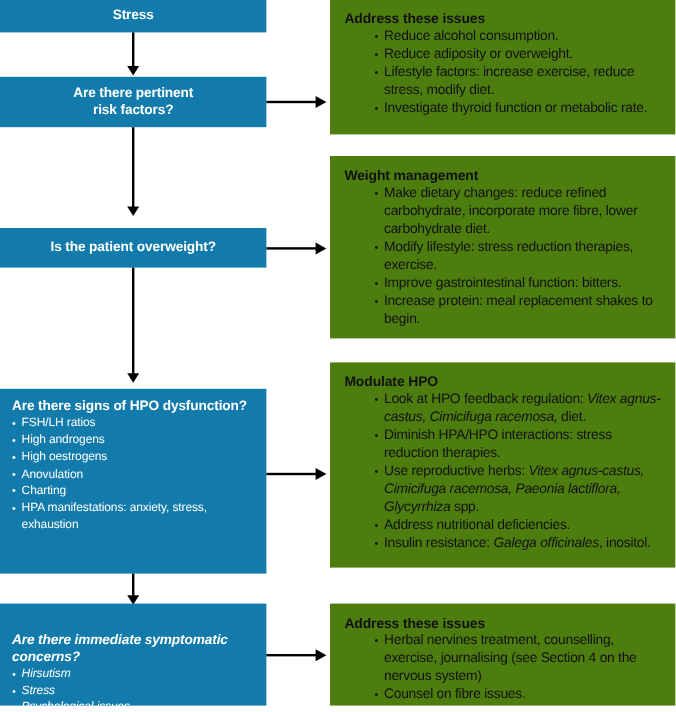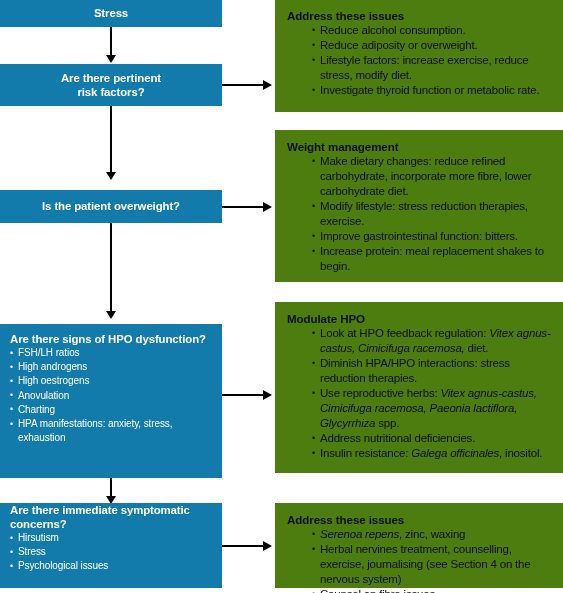--- a/index.html
+++ b/index.html
@@ -155,21 +155,21 @@
         <li>HPA manifestations: anxiety, stress, exhaustion</li>
       </ul>
   </div>
 
   <div class="h-line" style="left:222px; top:394px; width:44px;"></div>
   <div class="h-arrow" style="left:263px; top:390px;"></div>
 
   <div class="v-line" style="left:110px; top:478px; height:20px;"></div>
   <div class="v-arrow" style="left:106px; top:496px;"></div>
 
-  <div class="dec-box" style="left:0px; top:503px; width:222px; height:85px; padding-top:0;">
+  <div class="dec-box" style="left:0px; top:503px; width:222px; height:85px; padding-top:24px;font-style:italic;">
     <div class="dec-title">Are there immediate symptomatic</div>
     <div class="dec-title">concerns?</div>
     <ul class="dec-list" id="symptomatic-list">
         <li>Hirsutism</li>
         <li>Stress</li>
         <li>Psychological issues</li>
       </ul>
   </div>
 
   <div class="h-line" style="left:222px; top:545px; width:44px;"></div>
@@ -202,19 +202,18 @@
         <li><span>Diminish HPA/HPO interactions: stress reduction  therapies.</span></li>
         <li><span>Use reproductive herbs: </span><i>Vitex agnus-castus, Cimicifuga racemosa, Paeonia lactiflora, Glycyrrhiza</i><span> spp.</span></li>
         <li><span>Address nutritional deficiencies.</span></li>
         <li><span>Insulin resistance: </span><i>Galega officinales</i><span>, inositol.</span></li>
       </ul>
   </div>
 
   <div class="info-box" style="left:275px; top:503px; width:288px; height:85px; padding-top:9px;">
     <div class="info-title">Address these issues</div>
     <ul class="info-list" id="action3-list">
-        <li><i>Serenoa repens</i><span>, zinc, waxing</span></li>
         <li><span>Herbal nervines treatment, counselling, exercise, journalising (see Section 4 on the nervous system)</span></li>
         <li><span>Counsel on fibre issues.</span></li>
       </ul>
   </div>
 
 </div>
 
 </body></html>

